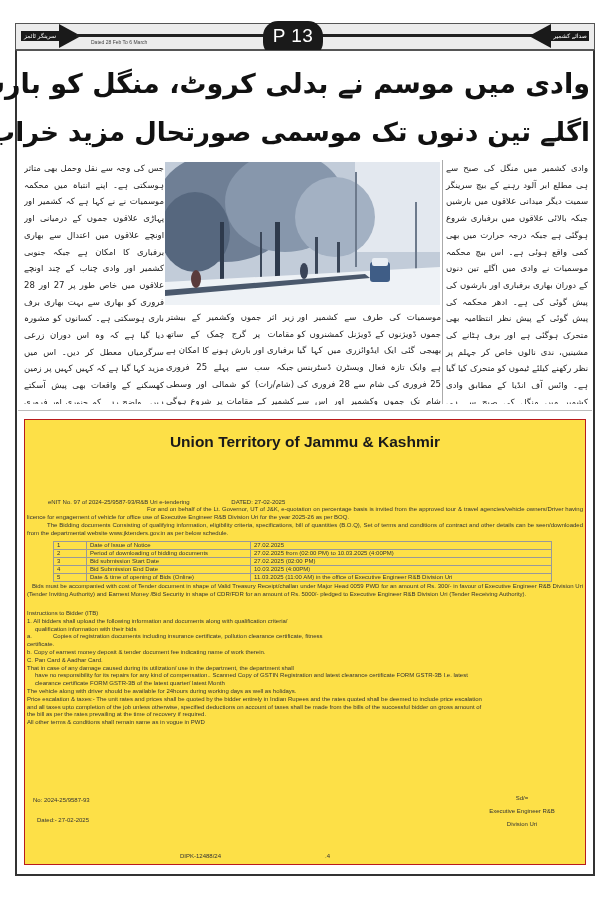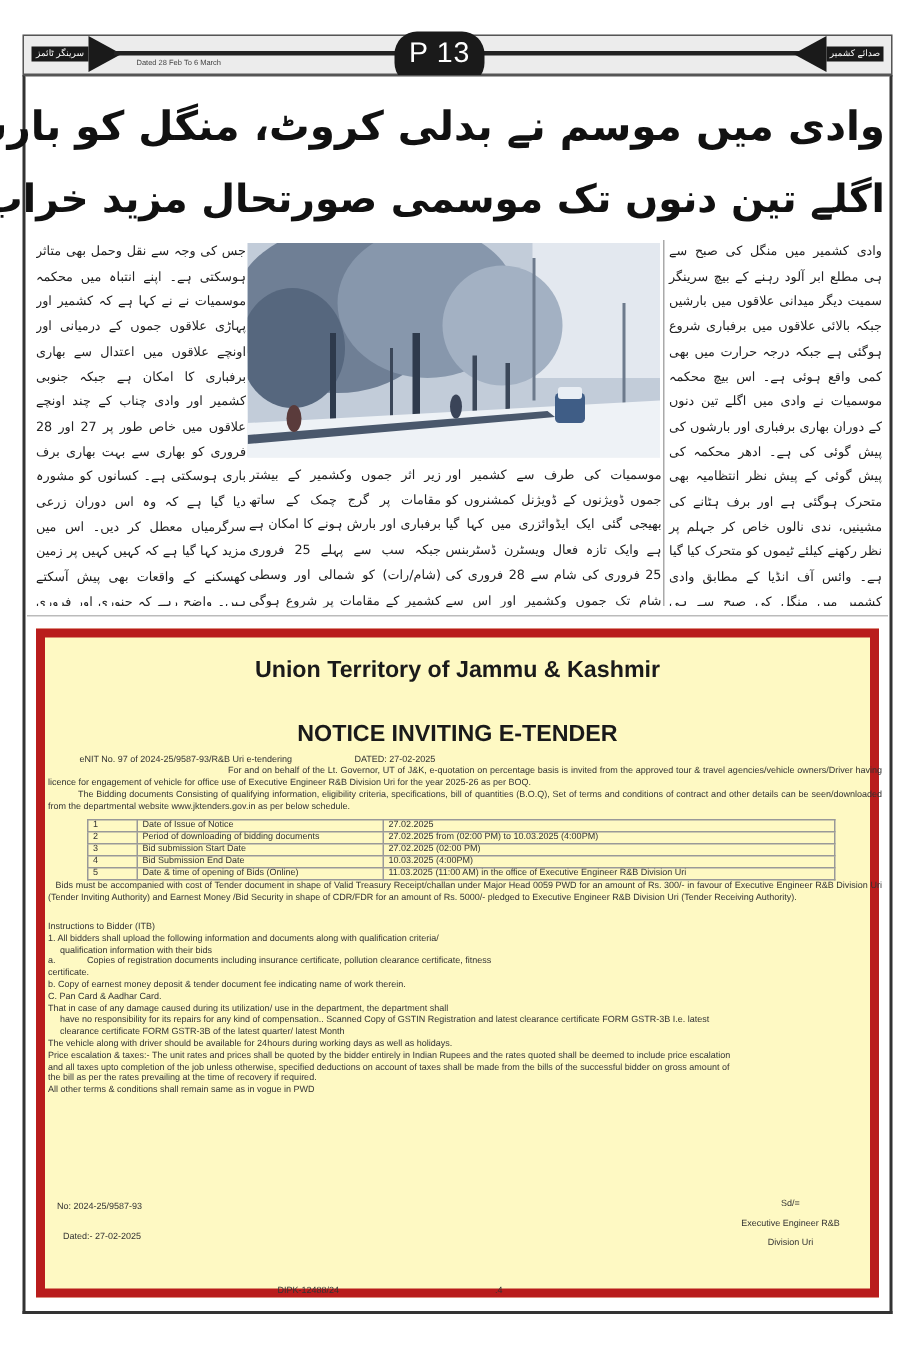--- a/index.html
+++ b/index.html
@@ -69,21 +69,21 @@
   
   .photo {
     position: absolute; left: 165px; top: 162px; width: 275px; height: 143px; overflow: hidden;
     background: linear-gradient(180deg, #c9d3df 0%, #aebbcb 45%, #e7ecf2 78%, #f3f5f8 100%);
   }
   .photo svg { position: absolute; left: 0; top: 0; }
 
   
   .notice-box {
     position: absolute; left: 24px; top: 419px; width: 562px; height: 446px;
-    border: 6px solid #b91c1c; background: #fef9c3;
+    border: 1px solid #b91c1c; background: #fde047;
   }
   .notice-sep { position: absolute; left: 18px; top: 410px; width: 574px; height: 1px; background: #bbb; }
   .n-title { position: absolute; left: 0; width: 100%; text-align: center; font-weight: bold; color: #1a1a1a; }
   .n-title.t1 { top: 13px; font-size: 15.5px; }
   .n-title.t2 { top: 34px; font-size: 15.5px; }
   .n-title.t3 { top: 56px; font-size: 15.5px; }
 
   .n-text { position: absolute; font-size: 6px; line-height: 7.8px; color: #333; }
   .n-ref { left: 23px; top: 79px; }
   .n-ref .dated { margin-left: 40px; }
@@ -161,21 +161,20 @@
 </div>
 
 <div class="urdu-col col-mid-a">موسمیات کی طرف سے کشمیر اور جموں ڈویژنوں کے ڈویژنل کمشنروں کو بھیجی گئی ایک ایڈوائزری میں کہا گیا ہے وایک تازہ فعال ویسٹرن ڈسٹربنس 25 فروری کی شام سے 28 فروری کی شام تک جموں وکشمیر اور اس سے ملحقہ علاقوں کو متاثر کرنے کا سب سے زیادہ امکان ہے۔ اس موسمی نظام کے</div>
 <div class="urdu-col col-mid-b">زیر اثر جموں وکشمیر کے بیشتر مقامات پر گرج چمک کے ساتھ برفباری اور بارش ہونے کا امکان ہے جبکہ سب سے پہلے 25 فروری (شام/رات) کو شمالی اور وسطی کشمیر کے مقامات پر شروع ہوگی اور اس کے بعد پورے جموں وکشمیر کے قریب قریب تمام علاقوں میں بھاری موسمی تبدیلی کا امکان ہے</div>
 <div class="urdu-col col-left">جس کی وجہ سے نقل وحمل بھی متاثر ہوسکتی ہے۔ اپنے انتباہ میں محکمہ موسمیات نے نے کہا ہے کہ کشمیر اور پہاڑی علاقوں جموں کے درمیانی اور اونچے علاقوں میں اعتدال سے بھاری برفباری کا امکان ہے جبکہ جنوبی کشمیر اور وادی چناب کے چند اونچے علاقوں میں خاص طور پر 27 اور 28 فروری کو بھاری سے بہت بھاری برف باری ہوسکتی ہے۔ کسانوں کو مشورہ دیا گیا ہے کہ وہ اس دوران زرعی سرگرمیاں معطل کر دیں۔ اس میں مزید کہا گیا ہے کہ کہیں کہیں پر زمین کھسکنے کے واقعات بھی پیش آسکتے ہیں۔ واضح رہے کہ جنوری اور فروری کے دوران جموں وکشمیر میں 80 فیصد بارش کی کمی کی وجہ سے، تمام دریا اس بار اپنے سب سے کم اخراج کی سطح پر چل رہے ہیں جبکہ وادی کشمیر میں بہت سے چشمے سوکھ چکے ہیں۔ بقیہ۔ وادی میں موسم نے</div>
 
 <div class="notice-sep"></div>
 
 <div class="notice-box">
   <div class="n-title t1">Union Territory of Jammu &amp; Kashmir</div>
-  <div class="n-title t3">NOTICE INVITING E-TENDER</div>
 
   <div class="n-text n-ref">
     <span>eNIT No. 97 of 2024-25/9587-93/R&amp;B Uri e-tendering</span>
     <span class="dated">DATED: 27-02-2025</span>
   </div>
   <div class="n-text n-para1">For and on behalf of the Lt. Governor, UT of J&amp;K, e-quotation on percentage basis is invited from the approved tour &amp; travel agencies/vehicle owners/Driver having licence for engagement of vehicle for office use of Executive Engineer R&amp;B Division Uri for the year 2025-26 as per BOQ.</div>
   <div class="n-text n-para2">The Bidding documents Consisting of qualifying information, eligibility criteria, specifications, bill of quantities (B.O.Q), Set of terms and conditions of contract and other details can be seen/downloaded from the departmental website www.jktenders.gov.in as per below schedule.</div>
 
   <table class="sched">
     <tbody>

